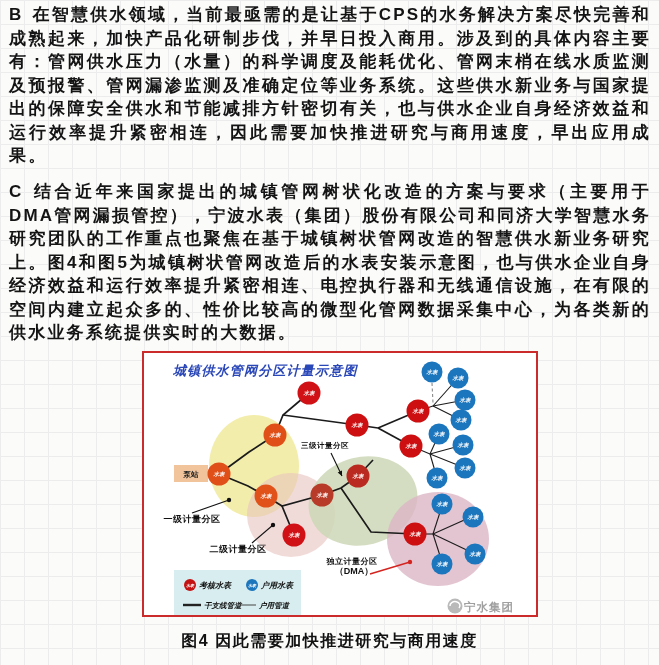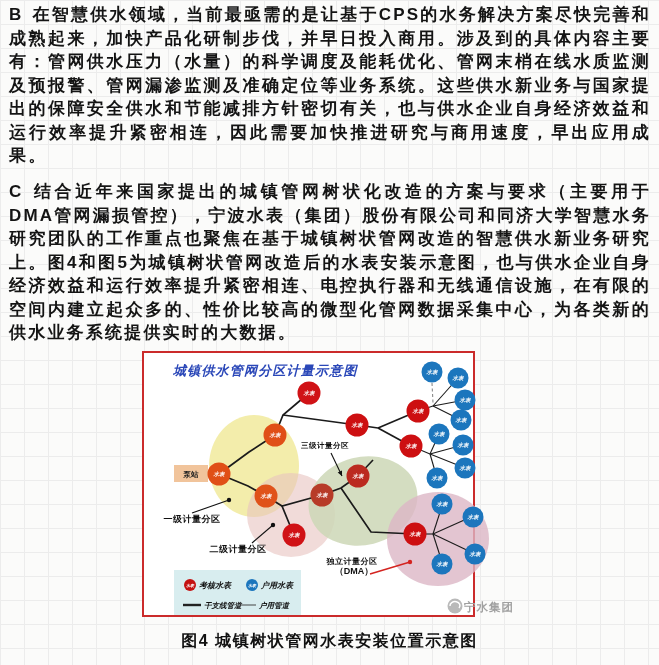--- a/index.html
+++ b/index.html
@@ -14,21 +14,21 @@
   .para{
     position:absolute;left:9px;width:642px;
     font-size:17px;font-weight:bold;color:#141414;
     letter-spacing:2.2px;line-height:23.5px;
     text-align:justify;text-justify:inter-character;
   }
   .para .plabel{margin-right:9px;}
   #pB{top:3px;}
   #pC{top:180px;}
   .figure{
-    position:absolute;left:142px;top:351px;width:333px;height:266px;
+    position:absolute;left:142px;top:351px;width:396px;height:266px;
     background:#ffffff;border:2px solid #cb2b2b;box-sizing:border-box;
   }
   .figure svg{display:block;}
   .figure svg text{font-family:"Liberation Sans",sans-serif;font-weight:bold;}
   .caption{
     position:absolute;top:631px;left:0;width:659px;text-align:center;
     font-size:16px;font-weight:bold;letter-spacing:1.5px;color:#111;
   }
 </style>
 </head>
@@ -150,15 +150,15 @@
         <line x1="39" y1="252" x2="57" y2="252" stroke="#222" stroke-width="2.4"></line>
         <text x="60" y="255" font-size="7.5" fill="#111" font-style="italic">干支线管道</text>
         <line x1="96" y1="252" x2="112" y2="252" stroke="#444" stroke-width="1"></line>
         <text x="115" y="255" font-size="7.5" fill="#111" font-style="italic">户用管道</text>
         <circle cx="311" cy="253" r="7.5" fill="#b9b9b9"></circle>
         <path d="M306,253 a5,4 0 1 1 9,2" stroke="#ffffff" stroke-width="1.5" fill="none"></path>
         <text x="320" y="258" font-size="11.5" fill="#a0a0a0" letter-spacing="1">宁水集团</text>
       </svg>
   </div>
 
-  <div class="caption">图4 城镇树状管网水表安装位置示意图</div>
+  <div class="caption">图4 因此需要加快推进研究与商用速度</div>
 
 </div>
 
 </body></html>

